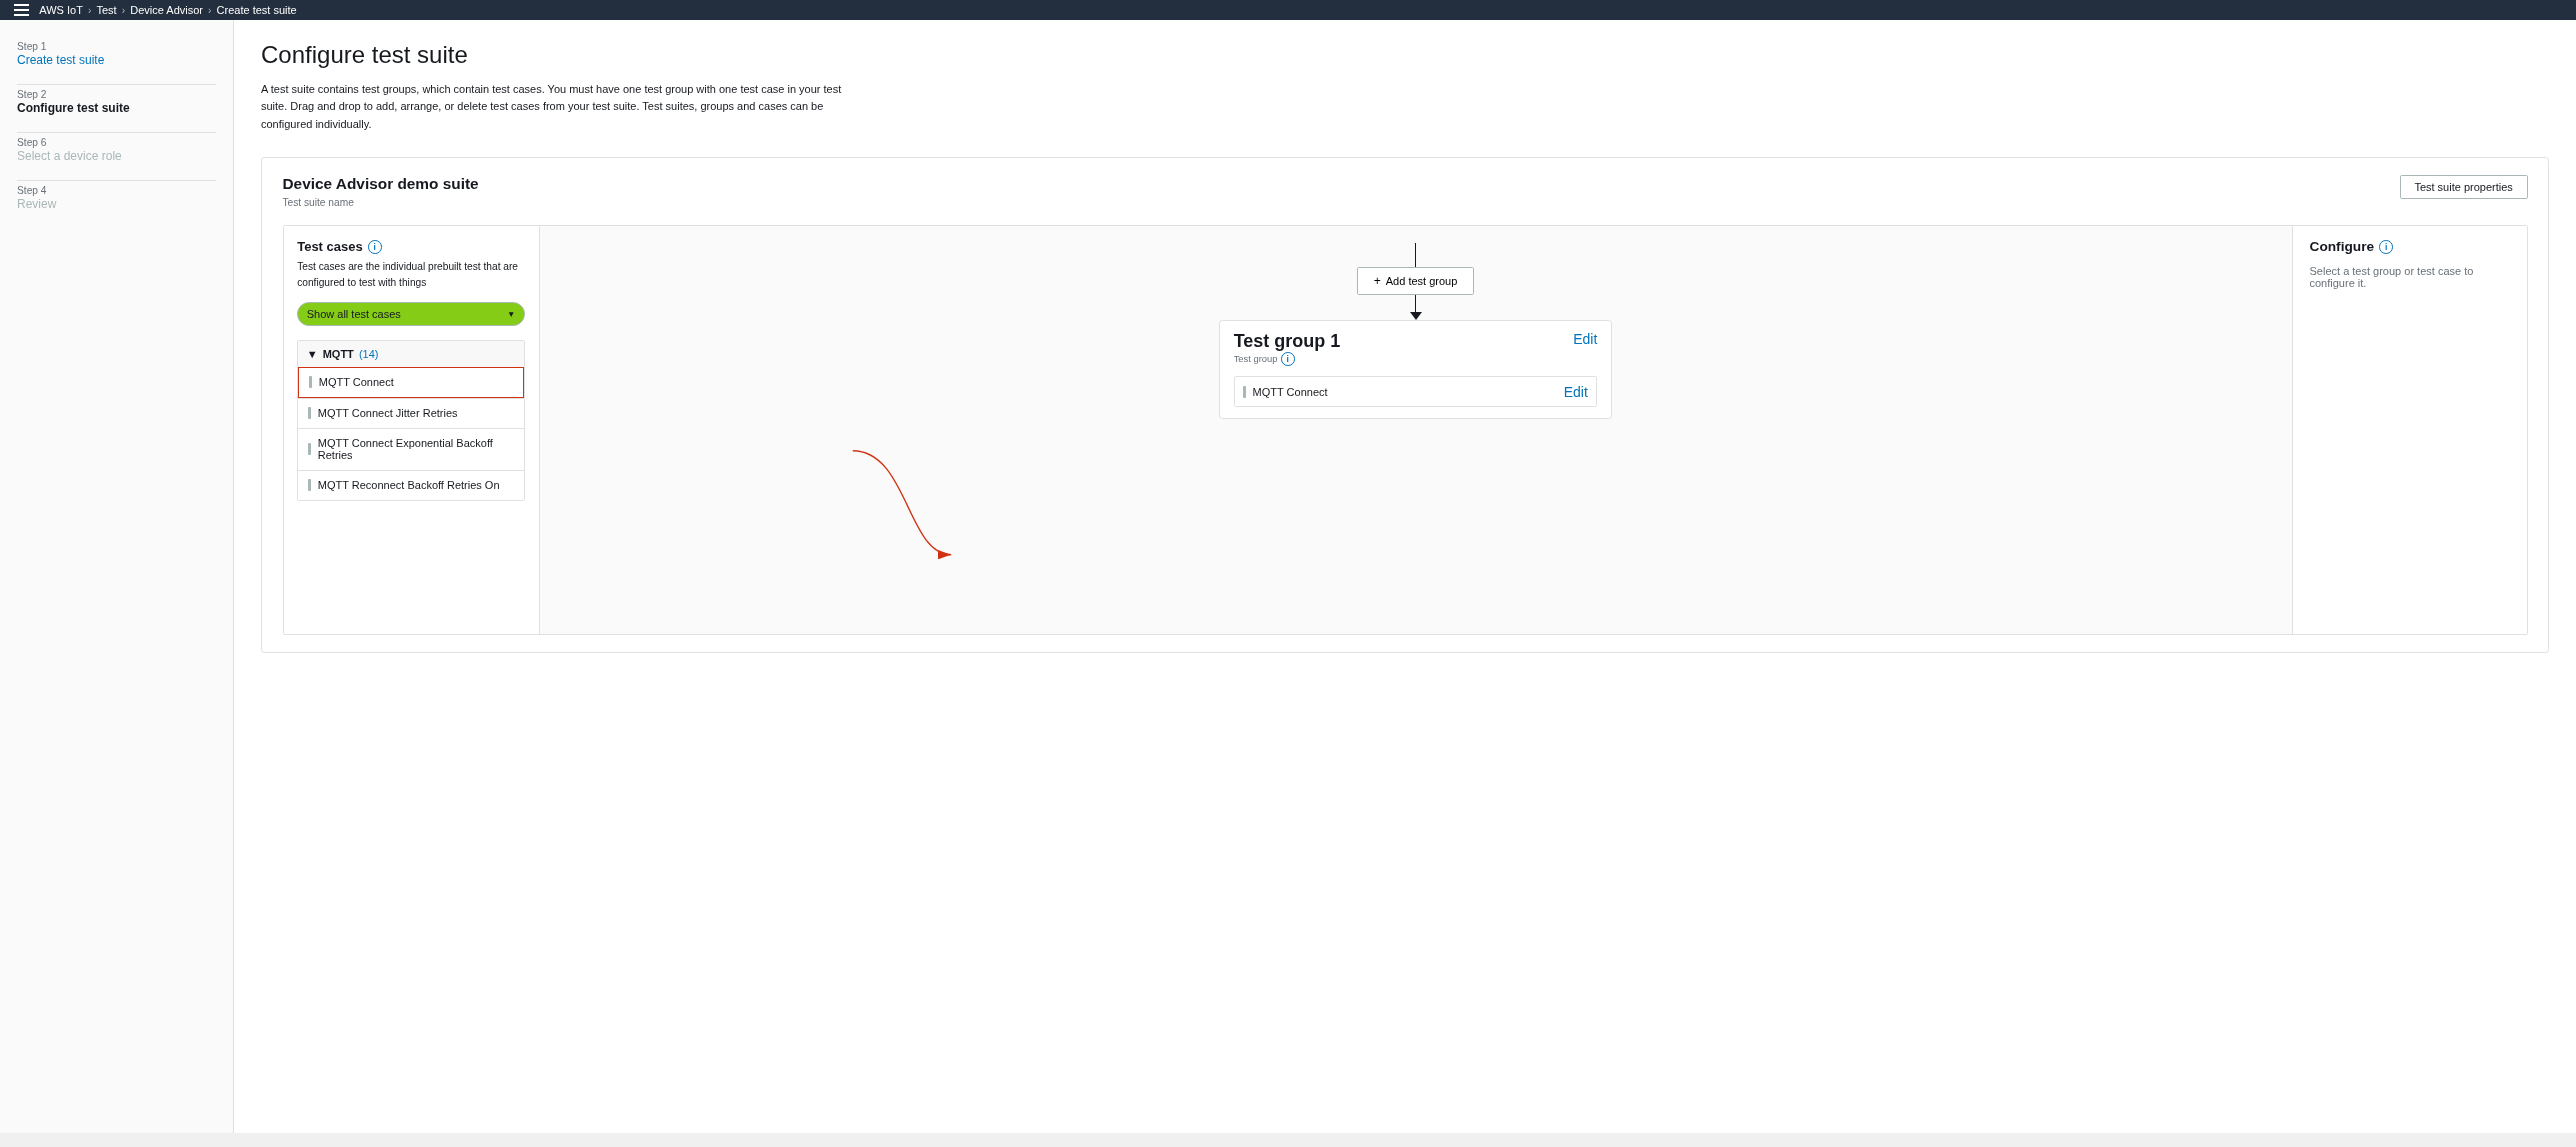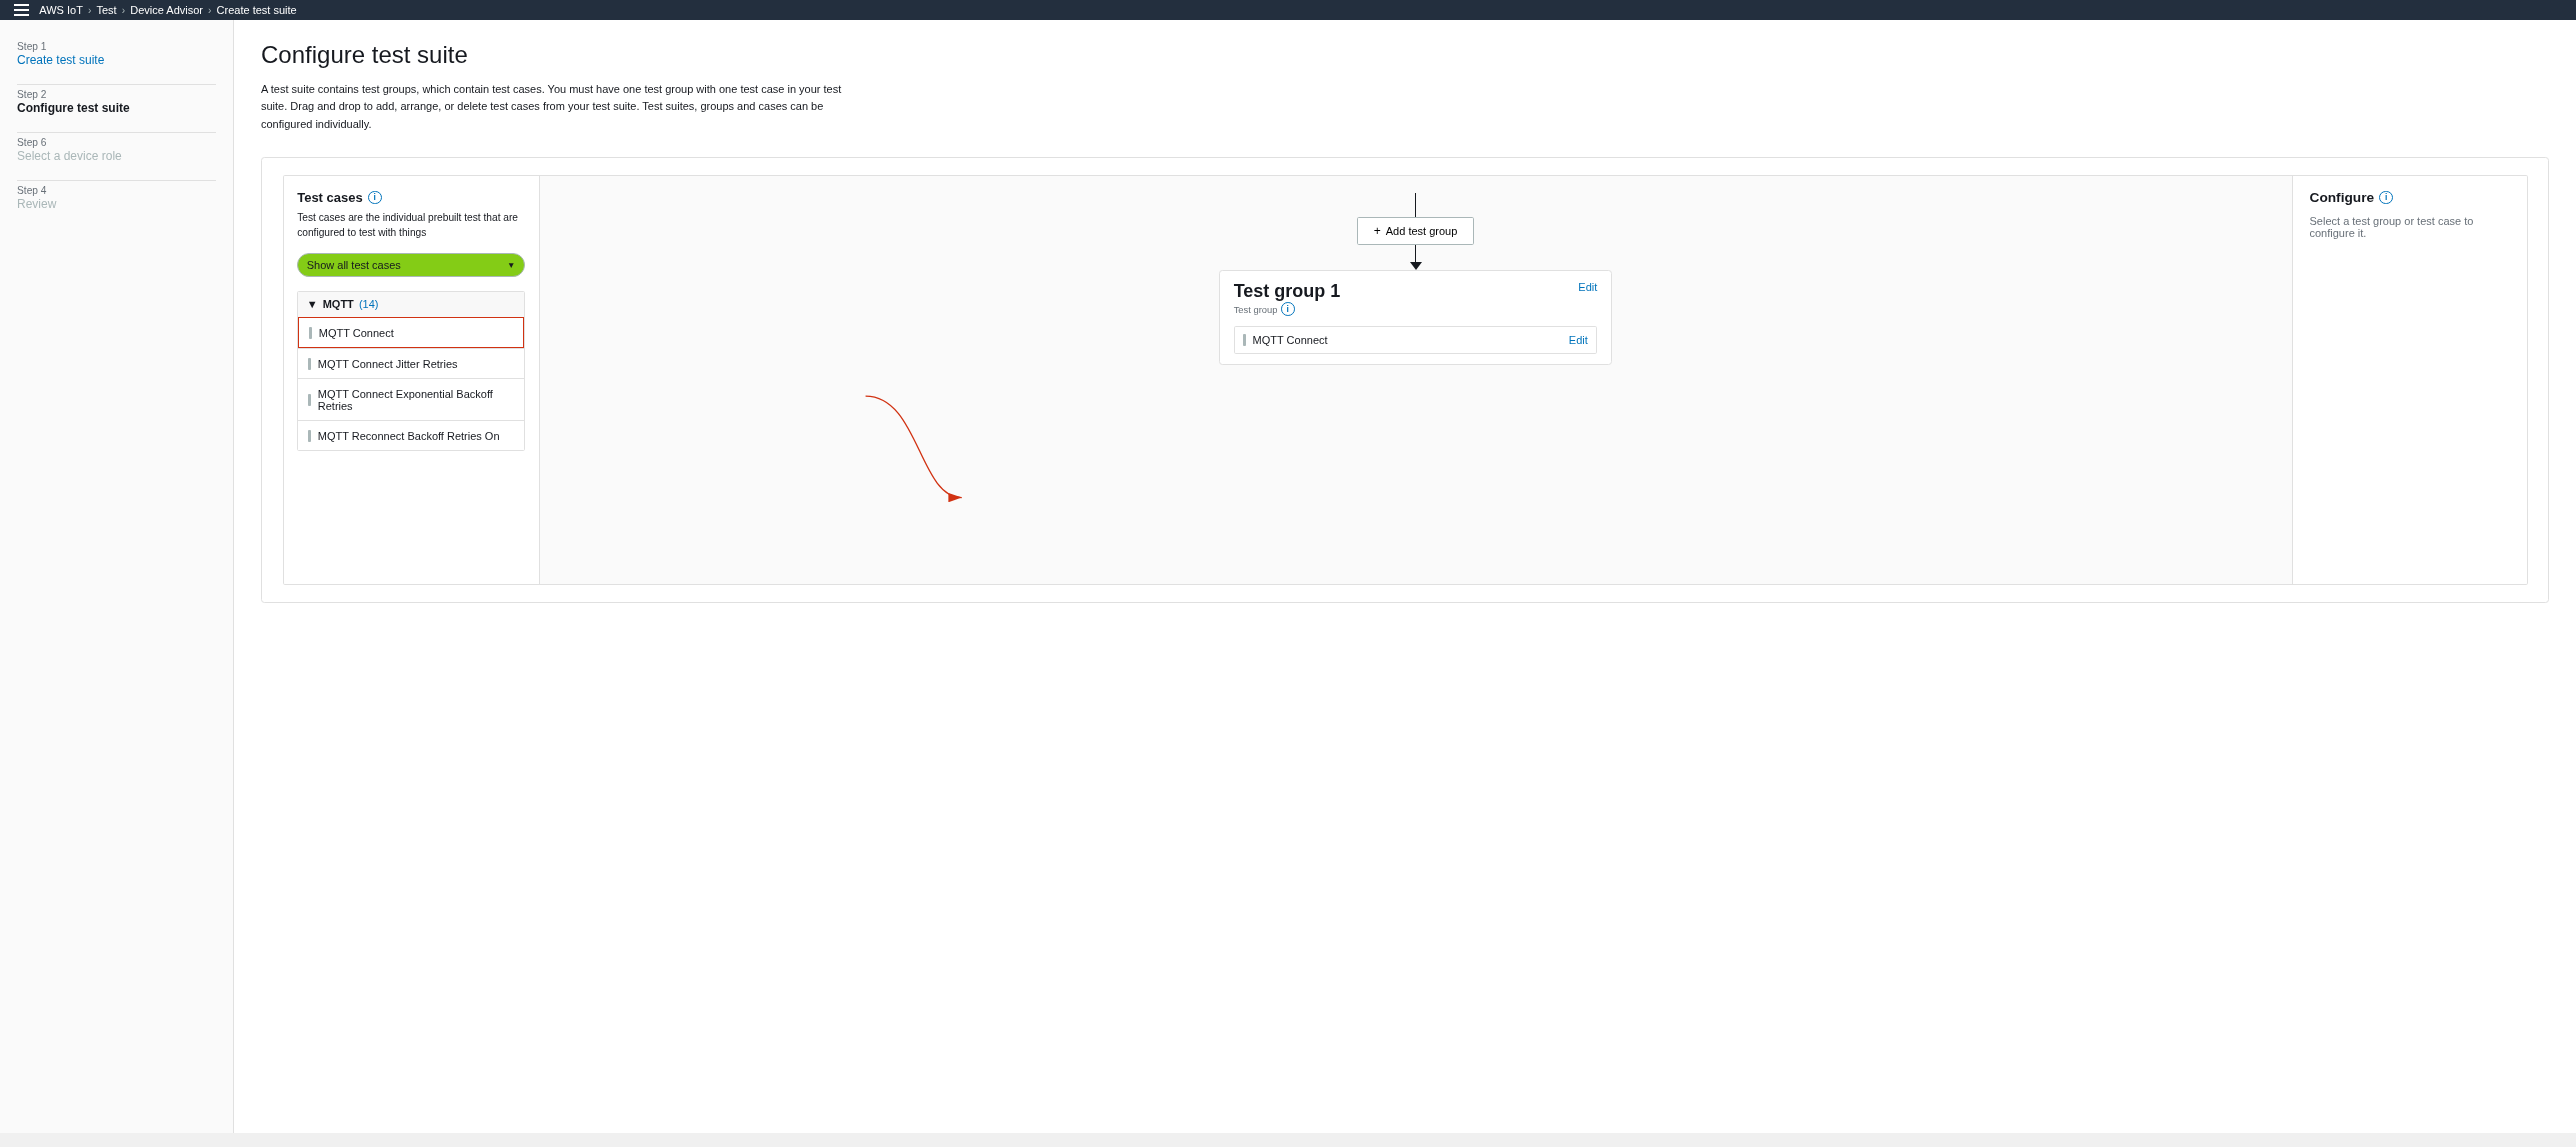--- a/index.html
+++ b/index.html
@@ -314,21 +314,21 @@
     .group-label {
       font-size: 9.4px;
       color: #687078;
       display: flex;
       align-items: center;
       gap: 3.4px;
     }
 
     .edit-btn {
       color: #0073bb;
-      font-size: 11px;
+      font-size: 14px;
       cursor: pointer;
       text-decoration: none;
       background: none;
       border: none;
     }
 
     .case-row {
       display: flex;
       align-items: center;
       justify-content: space-between;
@@ -418,20 +418,27 @@
       <div class="step-label">Step 4</div>
       <div class="step-title muted">Review</div>
     </div>
   </aside>
 
   <main class="main-content">
     <h1 class="page-title">Configure test suite</h1>
     <p class="page-description">A test suite contains test groups, which contain test cases. You must have one test group with one test case in your test suite. Drag and drop to add, arrange, or delete test cases from your test suite. Test suites, groups and cases can be configured individually.</p>
 
     <div class="suite-card">
+      <div class="suite-header">
+        <div>
+          <div class="suite-title">Device Advisor demo suite</div>
+          <div class="suite-name-label">Test suite name</div>
+        </div>
+        <button class="btn-suite-props">Test suite properties</button>
+      </div>
 
       <div class="three-col">
 
         <div class="panel-left">
           <div class="panel-title">
             <span>Test cases</span>
             <span class="info-icon">i</span>
           </div>
           <p class="panel-desc">Test cases are the individual prebuilt test that are configured to test with things</p>
           <div class="dropdown-select">

